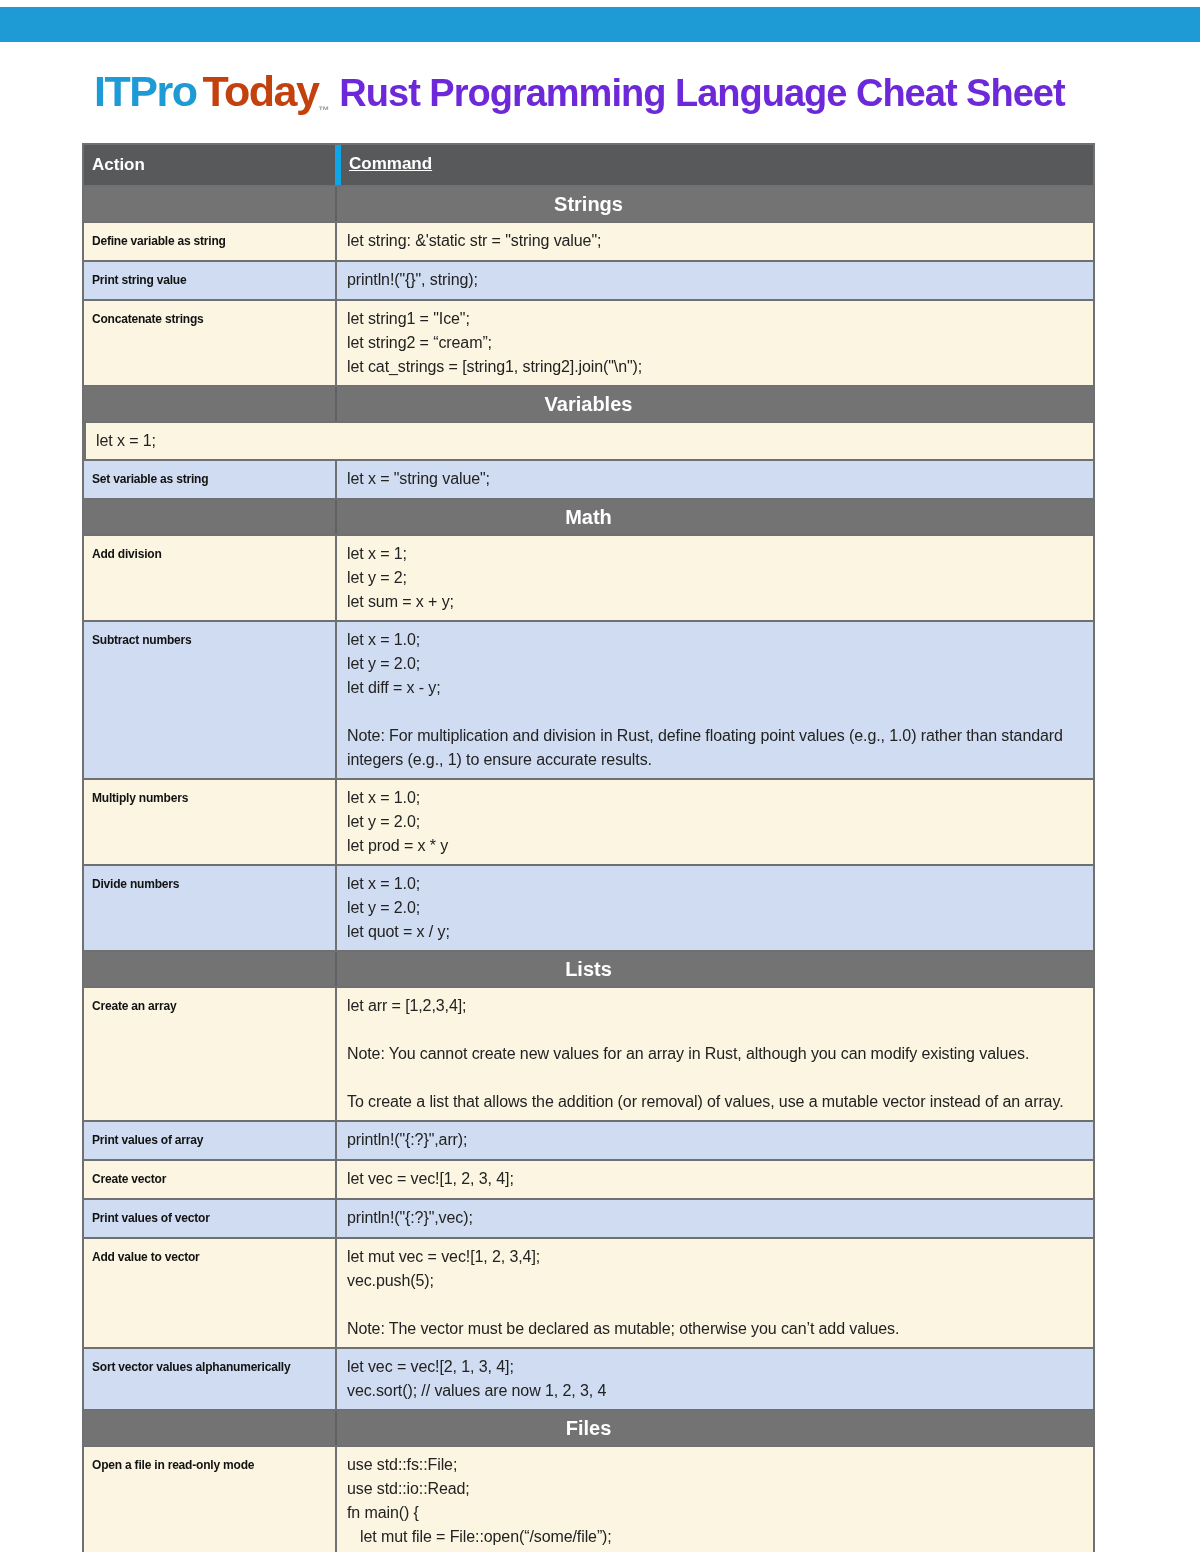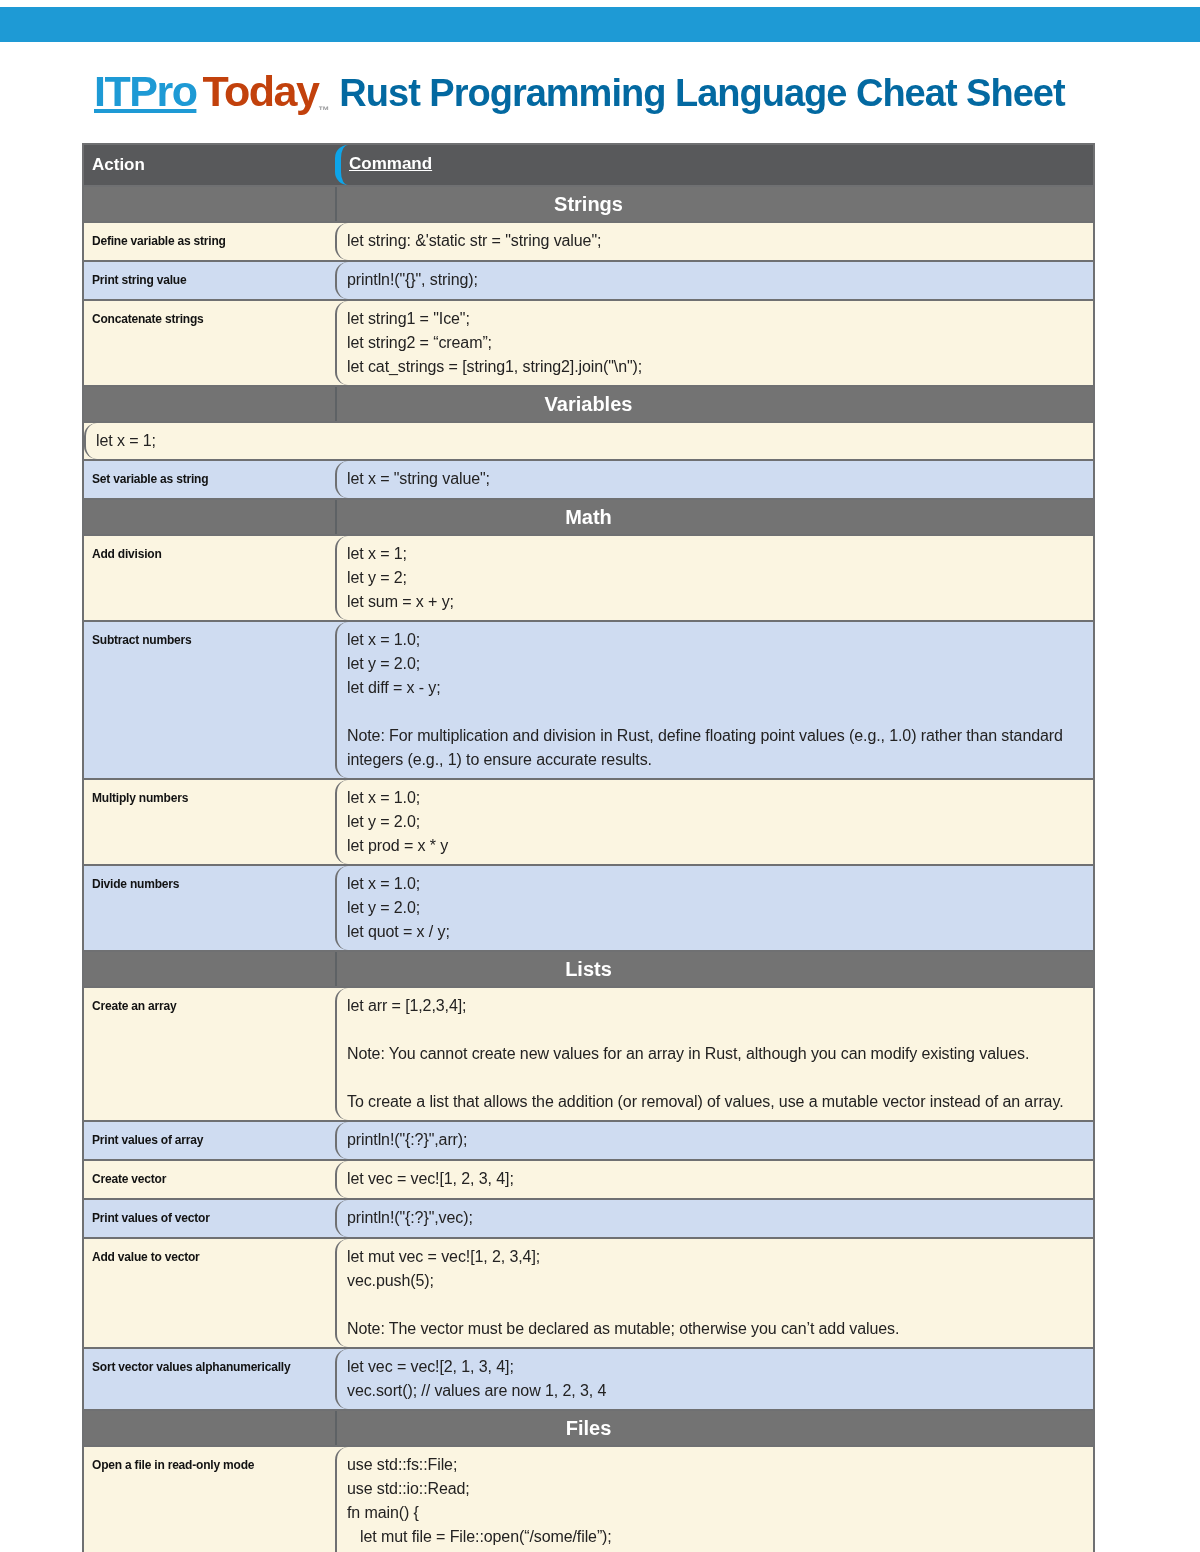--- a/index.html
+++ b/index.html
@@ -12,40 +12,40 @@
   .topbar {
     margin-top:7px;
     height:35px;
     background:#1e9ad5;
   }
   .masthead {
     margin:28px 0 0 94px;
     white-space:nowrap;
     line-height:1;
   }
-  .logo-it { color:#1e9ad5; font-weight:bold; font-size:43px; letter-spacing:-1.5px;text-decoration:underline; }
+  .logo-it { color:#1e9ad5; font-weight:bold; font-size:43px; letter-spacing:-1.5px; }
   .logo-today { color:#c2410c; font-weight:bold; font-size:43px; letter-spacing:-1.5px; margin-left:6px; }
   .logo-tm { color:#98999b; font-size:11px; font-weight:bold; vertical-align:-8px; }
   .page-title {
-    display:inline; color:#0369a1; font-weight:bold;
+    display:inline; color:#6d28d9; font-weight:bold;
     font-size:38px; letter-spacing:-1px; margin-left:10px;
   }
   .sheet {
     width:1013px; margin:27px 0 0 82px;
     border:2px solid #6f7072;
     box-sizing:border-box;
   }
   .row {
     display:grid;
     grid-template-columns:251px 1fr;
     border-bottom:2px solid #6f7072;
   }
   .thead { background:#58595b; color:#ffffff; }
   .thead .cell { font-weight:bold; font-size:17px; padding:9px 8px; }
-  .cell { box-sizing:border-box;border-radius:13px; }
+  .cell { box-sizing:border-box; }
   .action-cell {
     padding:7px 4px 8px 8px;
     font-weight:bold; font-size:12px; letter-spacing:-0.2px;
     color:#121212; line-height:22px;
   }
   .cmd-cell {
     border-left:2px solid #6f7072;
     padding:6px 12px 6px 10px;
   }
   .thead .cmd-cell { border-left:6px solid #0ea5e9;text-decoration:underline; }

